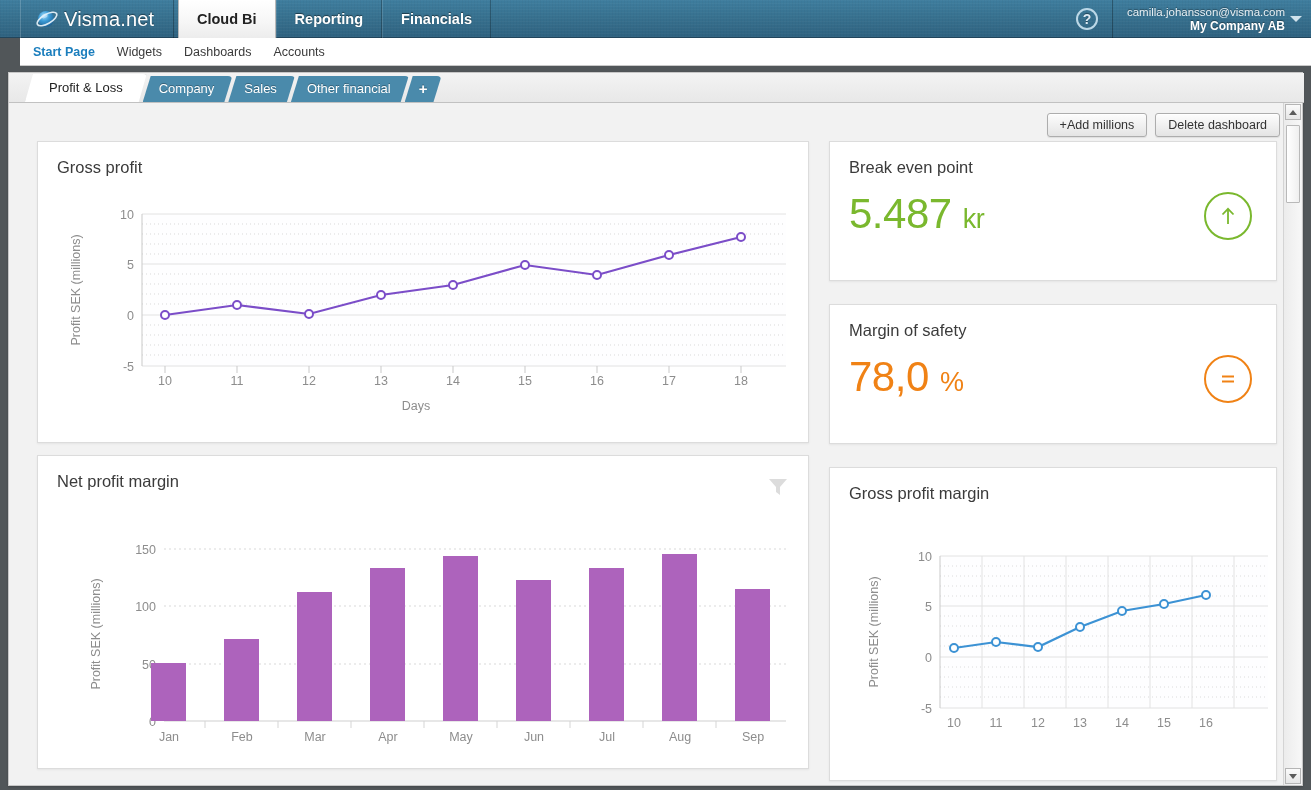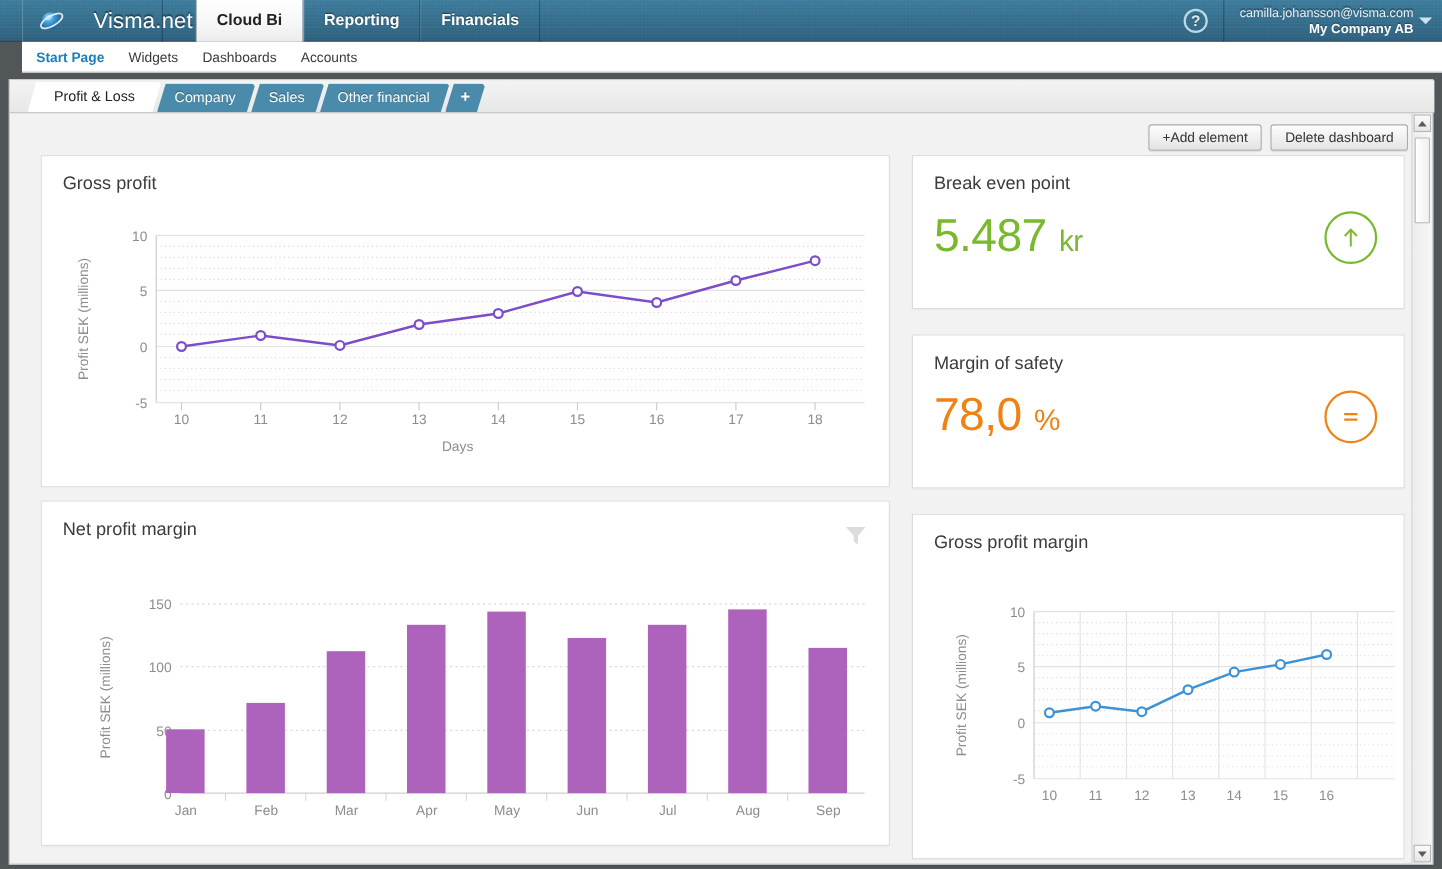--- a/index.html
+++ b/index.html
@@ -25,22 +25,22 @@
     border-bottom: 1px solid #21455c;
   }
   .topbar::after{
     content:""; position:absolute; inset:0;
     background-image:
       repeating-linear-gradient(0deg, rgba(255,255,255,.028) 0 1px, transparent 1px 3px),
       repeating-linear-gradient(90deg, rgba(0,0,0,.022) 0 1px, transparent 1px 3px);
     pointer-events:none;
   }
   .brand {
-    position: absolute; left: 20px; top: 0; height: 38px; width: 128px;
-    display: flex; align-items: center; gap: 26px; padding-left: 14px;
+    position: absolute; left: 20px; top: 0; height: 38px; width: 154px;
+    display: flex; align-items: center; gap: 5px; padding-left: 14px;
     border-left: 1px solid rgba(255,255,255,.18);
     border-right: 1px solid rgba(0,0,0,.28);
     z-index: 3;
   }
   .brand-logo { width: 24px; height: 24px; position: relative; flex: 0 0 auto; }
   .brand-name {
     color: #fff; font-size: 20px; letter-spacing: .2px;
     text-shadow: 0 -1px 1px rgba(0,0,0,.45);
   }
   .nav-tabs { position: absolute; left: 178px; top: 0; height: 38px; display: flex; z-index: 3;}
@@ -246,21 +246,21 @@
     <div class="dash-tabs">
       <div class="dtab active"><span>Profit &amp; Loss</span></div>
       <div class="dtab"><span>Company</span></div>
       <div class="dtab"><span>Sales</span></div>
       <div class="dtab"><span>Other financial</span></div>
       <div class="dtab plus"><span>+</span></div>
     </div>
 
     <div class="toolbar">
       <div class="btn">
-          <span>+Add element</span>
+          <span>+Add millions</span>
         </div>
       <div class="btn">
           <span>Delete dashboard</span>
         </div>
     </div>
 
     <div class="vscroll">
       <div class="vs-arrow up">
           <span class="vs-tri u"></span>
         </div>

